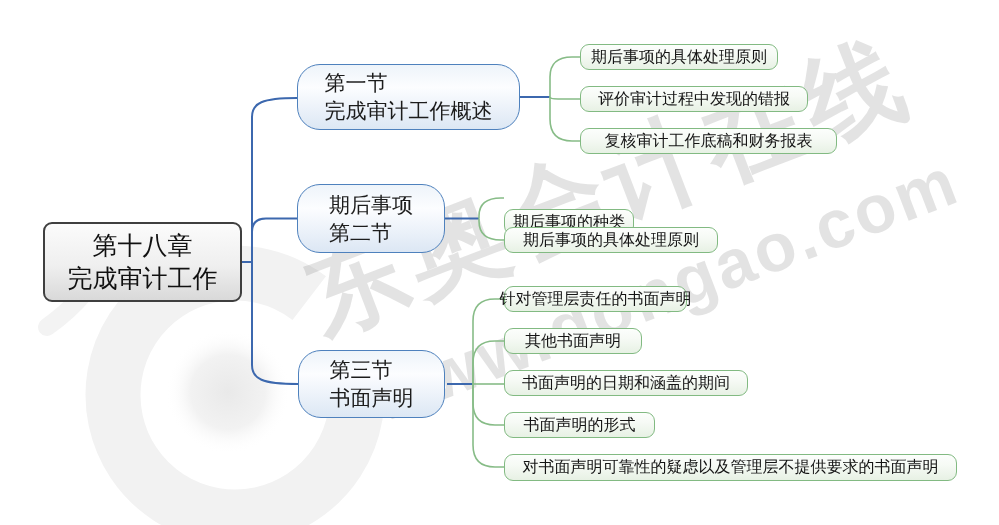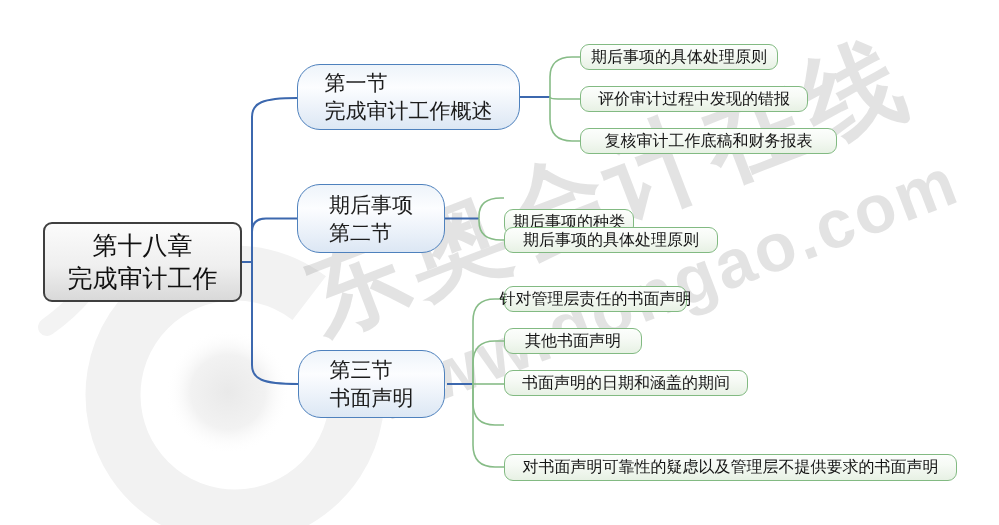--- a/index.html
+++ b/index.html
@@ -118,15 +118,16 @@
   <div class="node leaf" style="left:580px;top:44px;width:198px;">期后事项的具体处理原则</div>
   <div class="node leaf" style="left:580px;top:86px;width:228px;">评价审计过程中发现的错报</div>
   <div class="node leaf" style="left:580px;top:128px;width:257px;">复核审计工作底稿和财务报表</div>
 
   <div class="node leaf" style="left:504px;top:185px;width:130px;margin-top:24px;">期后事项的种类</div>
   <div class="node leaf" style="left:504px;top:227px;width:214px;">期后事项的具体处理原则</div>
 
   <div class="node leaf" style="left:504px;top:286px;width:183px;">针对管理层责任的书面声明</div>
   <div class="node leaf" style="left:504px;top:328px;width:138px;">其他书面声明</div>
   <div class="node leaf" style="left:504px;top:370px;width:244px;">书面声明的日期和涵盖的期间</div>
+  <div class="node leaf" style="left:504px;top:412px;width:151px;">书面声明的形式</div>
   <div class="node leaf tall" style="left:504px;top:454px;width:453px;">对书面声明可靠性的疑虑以及管理层不提供要求的书面声明</div>
 
 </div>
 
 </body></html>

